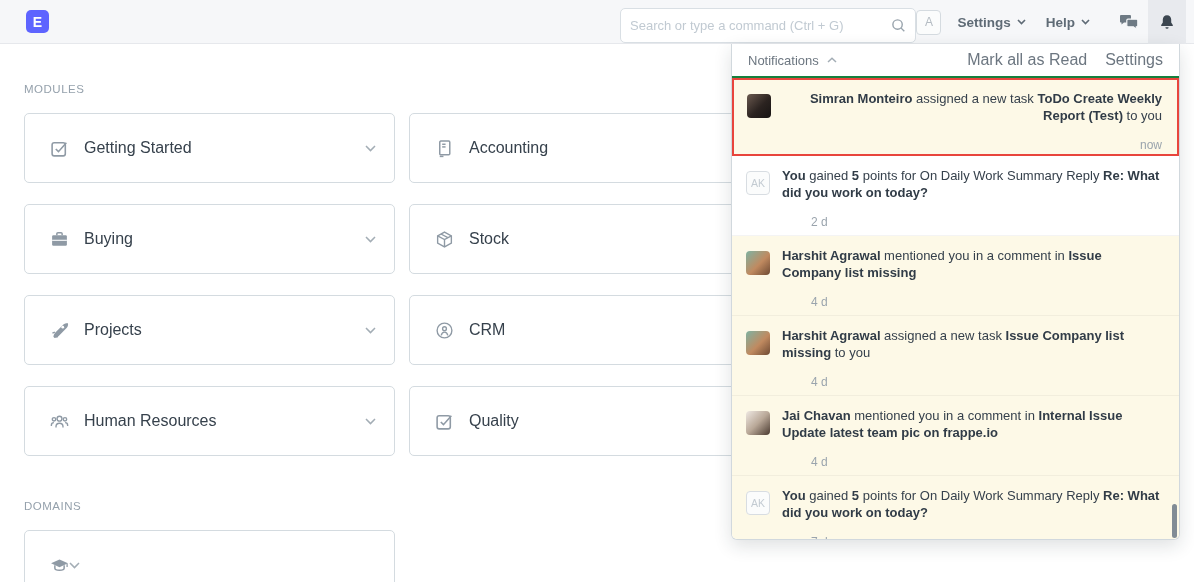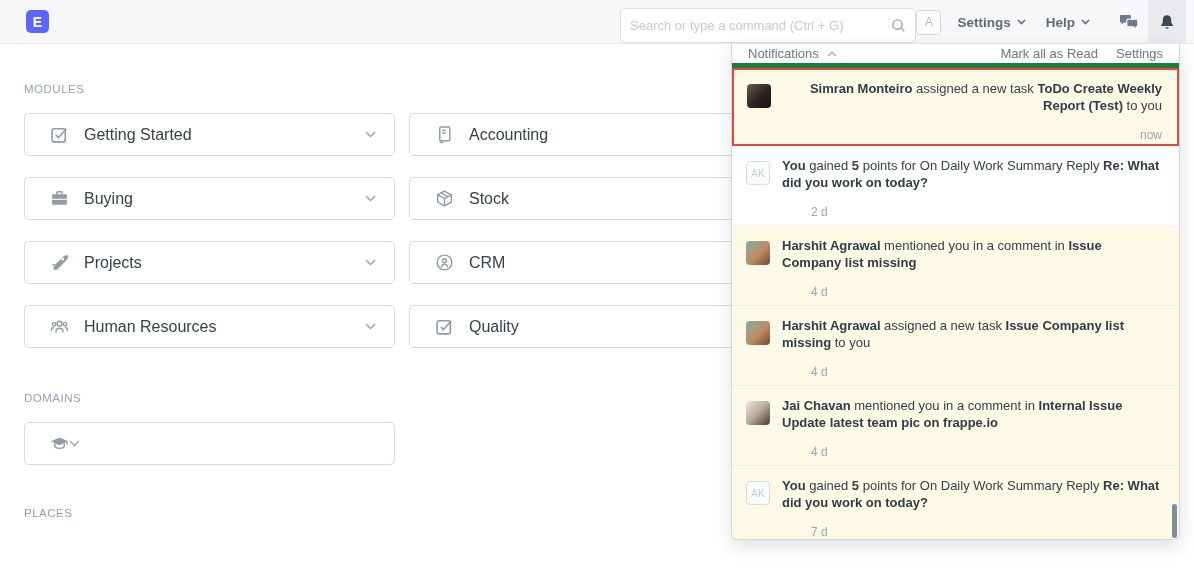--- a/index.html
+++ b/index.html
@@ -25,34 +25,34 @@
   .icon-btn { width:38px; height:44px; display:flex; align-items:center; justify-content:center; cursor:pointer; }
   .icon-btn.active { background:#e8eaee; }
 
   
   .main { position:relative; padding:0 0 0 24px; z-index:1; }
   .section-label { font-size:11.5px; letter-spacing:.5px; color:#95a1ac; font-weight:500; }
   .lbl-modules { padding-top:39px; }
   .lbl-domains { margin-top:44px; }
   .lbl-places { margin-top:42px; }
   .grid { margin-top:18px; display:grid; grid-template-columns:371px 371px; column-gap:14px; row-gap:21px; }
-  .card { height:43px; border:1px solid #d4dbe0; border-radius:5px; background:#fff;
+  .card { height:70px; border:1px solid #d4dbe0; border-radius:5px; background:#fff;
           display:flex; align-items:center; padding:0 18px 0 24px; cursor:pointer; }
   .cicon { width:20px; height:20px; display:flex; align-items:center; justify-content:center; flex:none; }
   .clabel { margin-left:15px; font-size:16px; font-weight:500; color:#36414c; flex:1; }
   .chev { display:flex; align-items:center; }
 
   
   .notif-dropdown { position:absolute; left:731px; top:44px; width:449px; height:496px; background:#fff;
                     border:1px solid #d1d8dd; border-top:none; border-radius:0 0 6px 6px;
                     box-shadow:0 6px 18px rgba(25,39,52,.14); z-index:10; overflow:hidden; }
-  .notif-header { height:24px; display:flex; align-items:center; padding:0 16px; border-bottom:5px solid #15803d; }
+  .notif-header { height:34px; display:flex; align-items:center; padding:0 16px; border-bottom:2px solid #15803d; }
   .notif-title { font-size:13px; color:#6c7680; display:flex; align-items:center; gap:8px; cursor:pointer; }
   .notif-actions { margin-left:auto; display:flex; gap:18px; }
-  .notif-action { font-size:13px; color:#6c7680; cursor:pointer; }
+  .notif-action { font-size:16px; color:#6c7680; cursor:pointer; }
   .notif-item { display:flex; gap:12px; padding:11px 16px 6px 14px; height:80px; background:#fff; cursor:pointer;
                 border-bottom:1px solid rgba(0,0,0,.045); }
   .notif-item.unread { background:var(--unread-background,#fdf9e7); }
   .notif-item.highlight { border:2px solid var(--highlight-border,#e8453c); height:78px; padding:10px 15px 5px 13px;text-align:right; }
   .n-avatar { width:24px; height:24px; border-radius:4px; flex:none; margin-top:4px; }
   .n-avatar.initials { background:#fbfcfc; border:1px solid #d8dde2; color:#c3cbd2; font-size:10.5px; font-weight:500;
                        display:flex; align-items:center; justify-content:center; }
   .av-simran  { background:linear-gradient(135deg,#6b5a50 0%,#2b2320 55%,#171413 100%); }
   .av-harshit { background:linear-gradient(135deg,#7fb3a2 0%,#c08a60 55%,#6e4a33 100%); }
   .av-jai     { background:linear-gradient(135deg,#efe9e3 0%,#b9a898 50%,#4a3a30 100%); }

